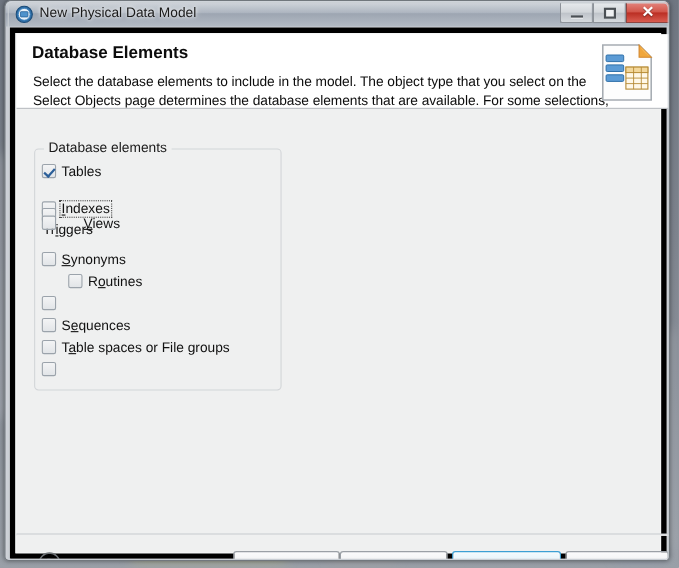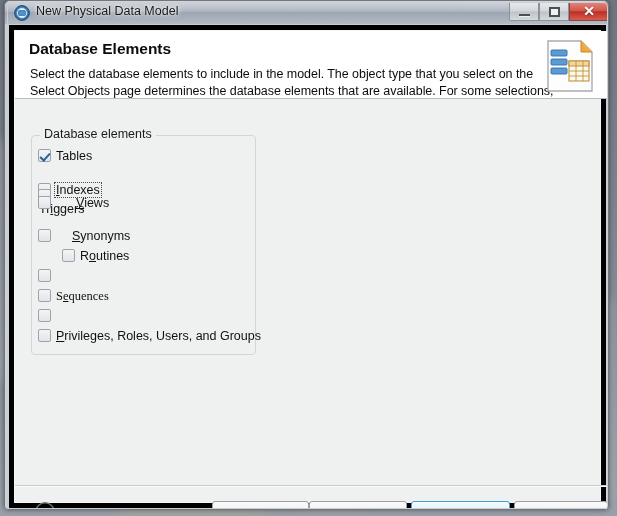--- a/index.html
+++ b/index.html
@@ -372,41 +372,41 @@
             <span class="cb-label"><span class="mn">I</span>ndexes</span>
           </div>
           <div class="cb-row" style="top: 53px; flex-direction: column;">
             <span class="cbox"></span>
             <span class="cb-label">Tr<span class="mn">i</span>ggers</span>
           </div>
           <div class="cb-row" style="top: 60px; gap: 20px;">
             <span class="cbox"></span>
             <span class="cb-label"><span class="mn">V</span>iews</span>
           </div>
-          <div class="cb-row" style="top: 93px; gap: 16px;">
+          <div class="cb-row" style="top: 93px;">
             <span class="cbox"></span>
             <span class="cb-label"><span class="mn">S</span>ynonyms</span>
           </div>
           <div class="cb-row" style="top: 113px; padding-left: 24px;">
             <span class="cbox"></span>
             <span class="cb-label">R<span class="mn">o</span>utines</span>
           </div>
           <div class="cb-row" style="top: 133px;">
             <span class="cbox"></span>
           </div>
-          <div class="cb-row" style="top: 153px; font-family: Liberation Serif, serif;">
+          <div class="cb-row" style="top: 153px;">
             <span class="cbox"></span>
             <span class="cb-label">S<span class="mn">e</span>quences</span>
           </div>
           <div class="cb-row" style="top: 173px;">
             <span class="cbox"></span>
+            <span class="cb-label">T<span class="mn">a</span>ble spaces or File groups</span>
           </div>
           <div class="cb-row" style="top: 193px;">
             <span class="cbox"></span>
-            <span class="cb-label"><span class="mn">P</span>rivileges, Roles, Users, and Groups</span>
           </div>
         </div>
     </div>
 
     <div id="buttonbar-sep"></div>
 
     <span id="help-icon">
       <svg width="22" height="22" viewBox="0 0 22 22">
         <circle cx="11" cy="11" r="9.2" fill="none" stroke="#6d7276" stroke-width="1.4"></circle>
         <text x="11" y="15.6" font-family="Liberation Serif, serif" font-size="13" fill="#55595d" text-anchor="middle">?</text>

